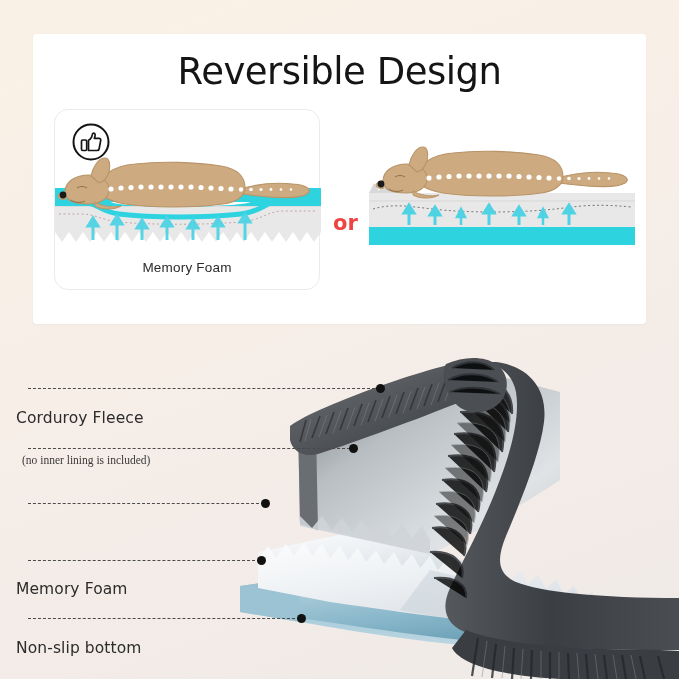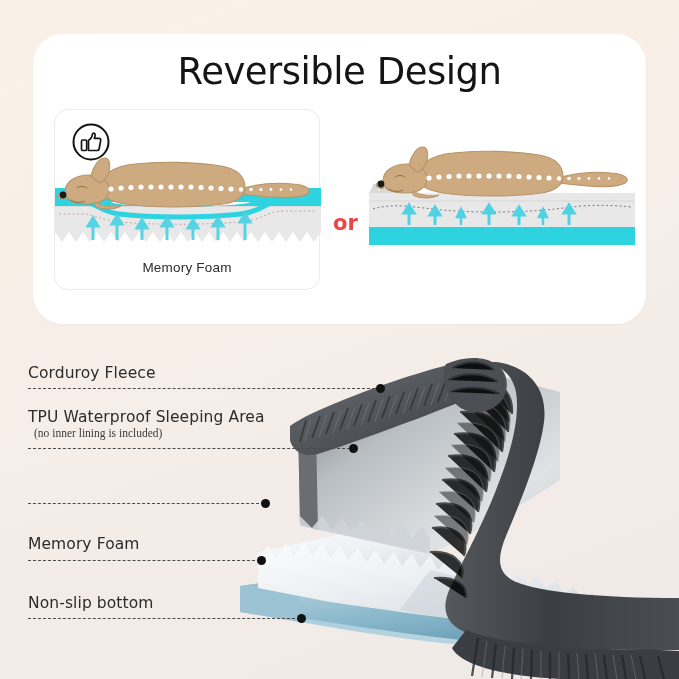--- a/index.html
+++ b/index.html
@@ -22,21 +22,21 @@
   }
 
   
   .top-card {
     position: absolute;
     left: 33px;
     top: 34px;
     width: 613px;
     height: 290px;
     background: #ffffff;
-    border-radius: 30px;
+    border-radius: 4px;
     box-shadow: 0 1px 3px rgba(0,0,0,0.03);
   }
 
   .card-title {
     position: absolute;
     left: 0;
     top: 16px;
     width: 613px;
     text-align: center;
     font-size: 37px;
@@ -128,21 +128,22 @@
   }
 
   .product-svg {
     position: absolute;
     left: 0;
     top: 0;
   }
 
   .label-row {
     position: absolute;
-    left: 28px;
+    left: 16px;
+    margin-top: 45px;
   }
   .label-text {
     font-size: 15.5px;
     color: #2c2c2c;
     letter-spacing: 0.1px;
     white-space: nowrap;
     font-family: "DejaVu Sans", sans-serif;
   }
   .label-sub {
     font-size: 11.5px;
@@ -524,21 +525,20 @@
       </g>
     </svg>
 
     <div class="label-row" style="top:34px;">
       <div class="label-text">Corduroy Fleece</div>
     </div>
     <div class="leader" style="left:28px; top:58px; width:352px;"></div>
     <div class="leader-dot" style="left:376px; top:54px;"></div>
 
     <div class="label-row" style="top:78px;">
-      <div class="label-text">TPU Waterproof Sleeping Area</div>
       <div class="label-sub">(no inner lining is included)</div>
     </div>
     <div class="leader" style="left:28px; top:118px; width:322px;"></div>
     <div class="leader-dot" style="left:349px; top:114px;"></div>
 
     <div class="leader" style="left:28px; top:173px; width:236px;"></div>
     <div class="leader-dot" style="left:261px; top:169px;"></div>
 
     <div class="label-row" style="top:205px;">
       <div class="label-text">Memory Foam</div>

